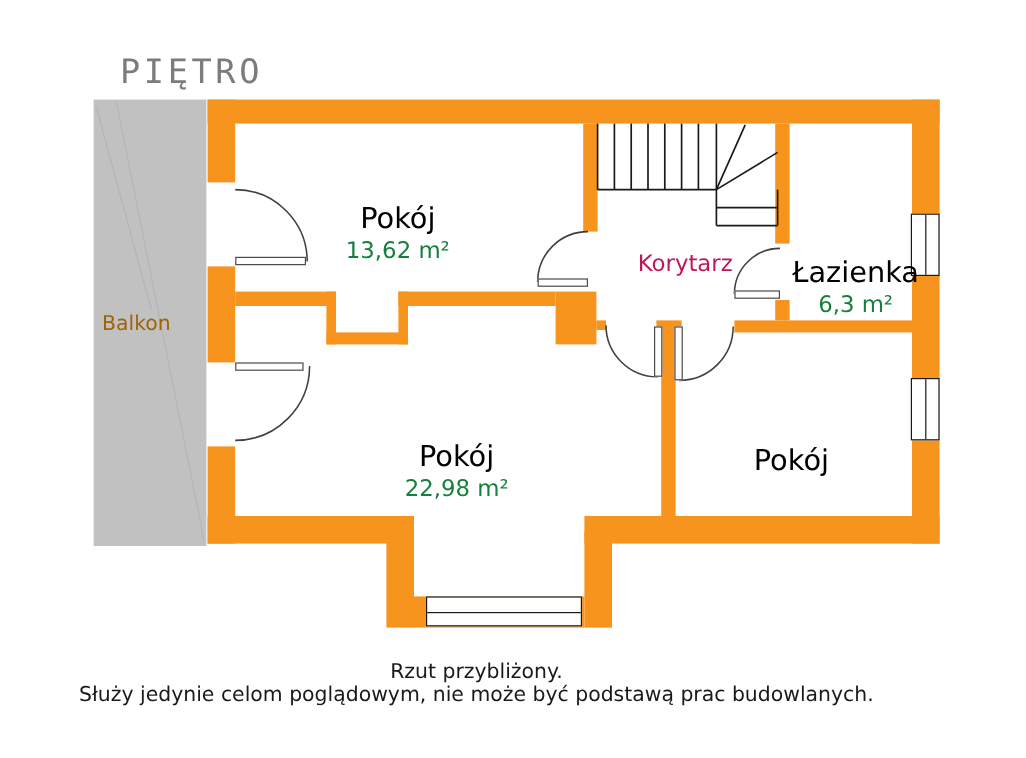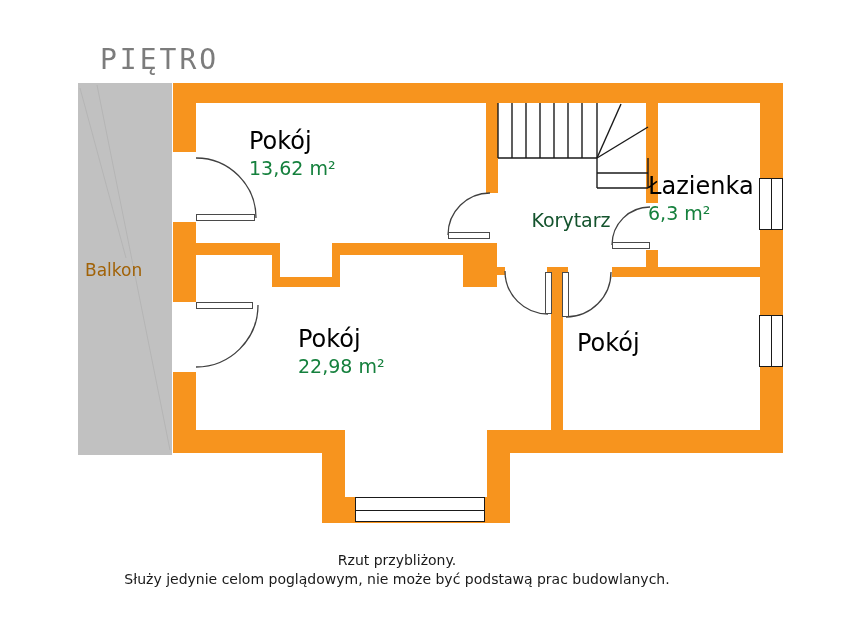--- a/index.html
+++ b/index.html
@@ -7,27 +7,27 @@
           font-family:"DejaVu Sans","Liberation Sans",sans-serif;color:#1a1a1a;}
   .wall{position:absolute;box-sizing:border-box;background:#F7941E;}
   .balcony{position:absolute;box-sizing:border-box;background:#C1C1C1;}
   .title{position:absolute;left:100px;top:43px;font-family:"DejaVu Sans Mono","Liberation Mono",monospace;
          font-size:28px;letter-spacing:3px;color:#7c7c7c;font-weight:400;}
   svg.linework{position:absolute;left:0;top:0;}
   .window{position:absolute;box-sizing:border-box;background:#fff;border:1px solid #1a1a1a;}
   .win-div-v{position:absolute;top:0;bottom:0;left:50%;width:1px;background:#1a1a1a;}
   .win-div-h{position:absolute;left:0;right:0;top:50%;height:1px;background:#1a1a1a;}
   .leaf{position:absolute;box-sizing:border-box;background:#fff;border:1px solid #4a4a4a;}
-  .room-label{position:absolute;}
+  .room-label{position:absolute;text-align:center;margin-top:41px;}
   .room-name{font-size:24px;line-height:29px;color:#000;}
   .room-area{font-size:19px;line-height:24px;color:#15803d;}
-  .hall-label{position:absolute;text-align:center;font-size:19px;color:#14532d;}
+  .hall-label{position:absolute;text-align:center;font-size:19px;color:#be185d;}
   .balkon-label{position:absolute;text-align:left;font-size:17px;color:#a16207;}
   .footer{position:absolute;top:551px;left:0;width:794px;text-align:center;
-          font-size:14px;line-height:18.5px;color:#1a1a1a;}
+          font-size:17px;line-height:18.5px;color:#1a1a1a;}
 </style>
 </head>
 <body>
 
 <div class="canvas">
 
   <div class="title">PIĘTRO</div>
 
   <div class="balcony" style="left:78px;top:83px;width:94px;height:372px;"></div>
 

